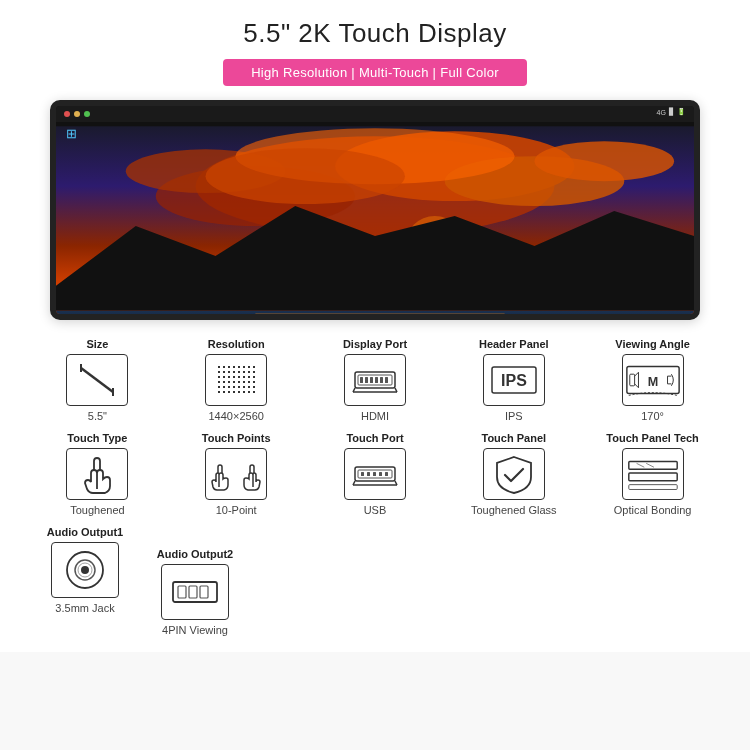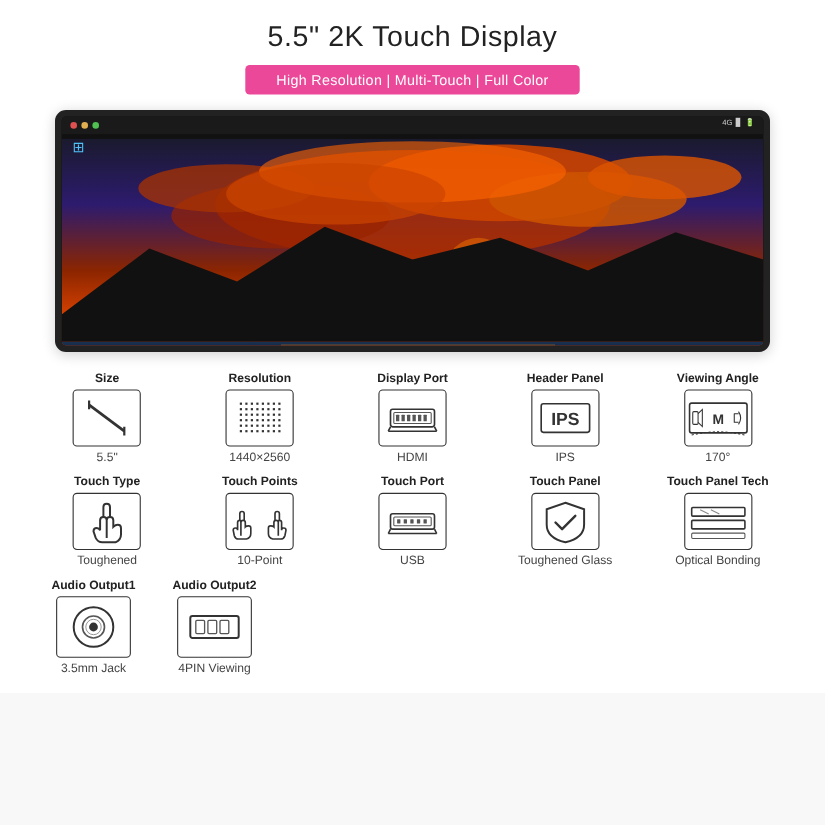--- a/index.html
+++ b/index.html
@@ -384,21 +384,21 @@
 
           <circle cx="26" cy="24" r="18" fill="none" stroke="#333" stroke-width="1.8"></circle>
           <circle cx="26" cy="24" r="10" fill="none" stroke="#555" stroke-width="1.5"></circle>
           <circle cx="26" cy="24" r="4" fill="#333"></circle>
           <circle cx="26" cy="24" r="7" fill="none" stroke="#888" stroke-width="0.8"></circle>
         </svg>
       </div>
       <span class="spec-value">3.5mm Jack</span>
     </div>
 
-    <div class="spec-item" style="width:110px;">
+    <div class="spec-item" style="width:110px;margin-top:22px;">
       <span class="spec-label">Audio Output2</span>
       <div class="spec-icon" style="width:68px;height:56px;">
         <svg width="52" height="48" viewBox="0 0 52 48">
 
           <rect x="4" y="14" width="44" height="20" rx="2" fill="none" stroke="#333" stroke-width="1.8"></rect>
           <rect x="9" y="18" width="8" height="12" rx="1" fill="none" stroke="#555" stroke-width="1.2"></rect>
           <rect x="20" y="18" width="8" height="12" rx="1" fill="none" stroke="#555" stroke-width="1.2"></rect>
           <rect x="31" y="18" width="8" height="12" rx="1" fill="none" stroke="#555" stroke-width="1.2"></rect>
 
         </svg>

